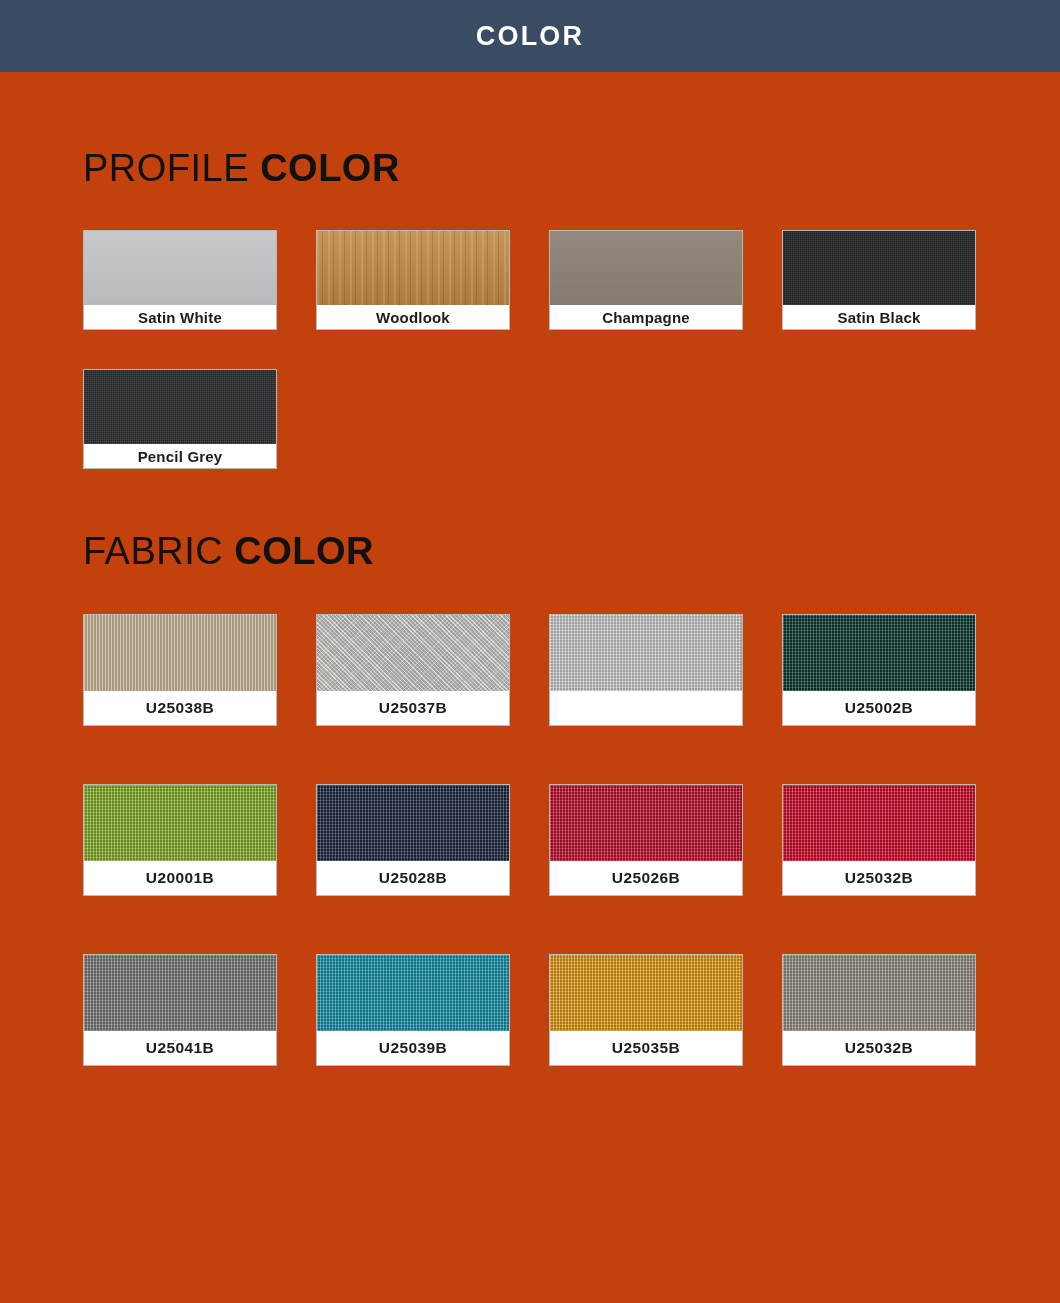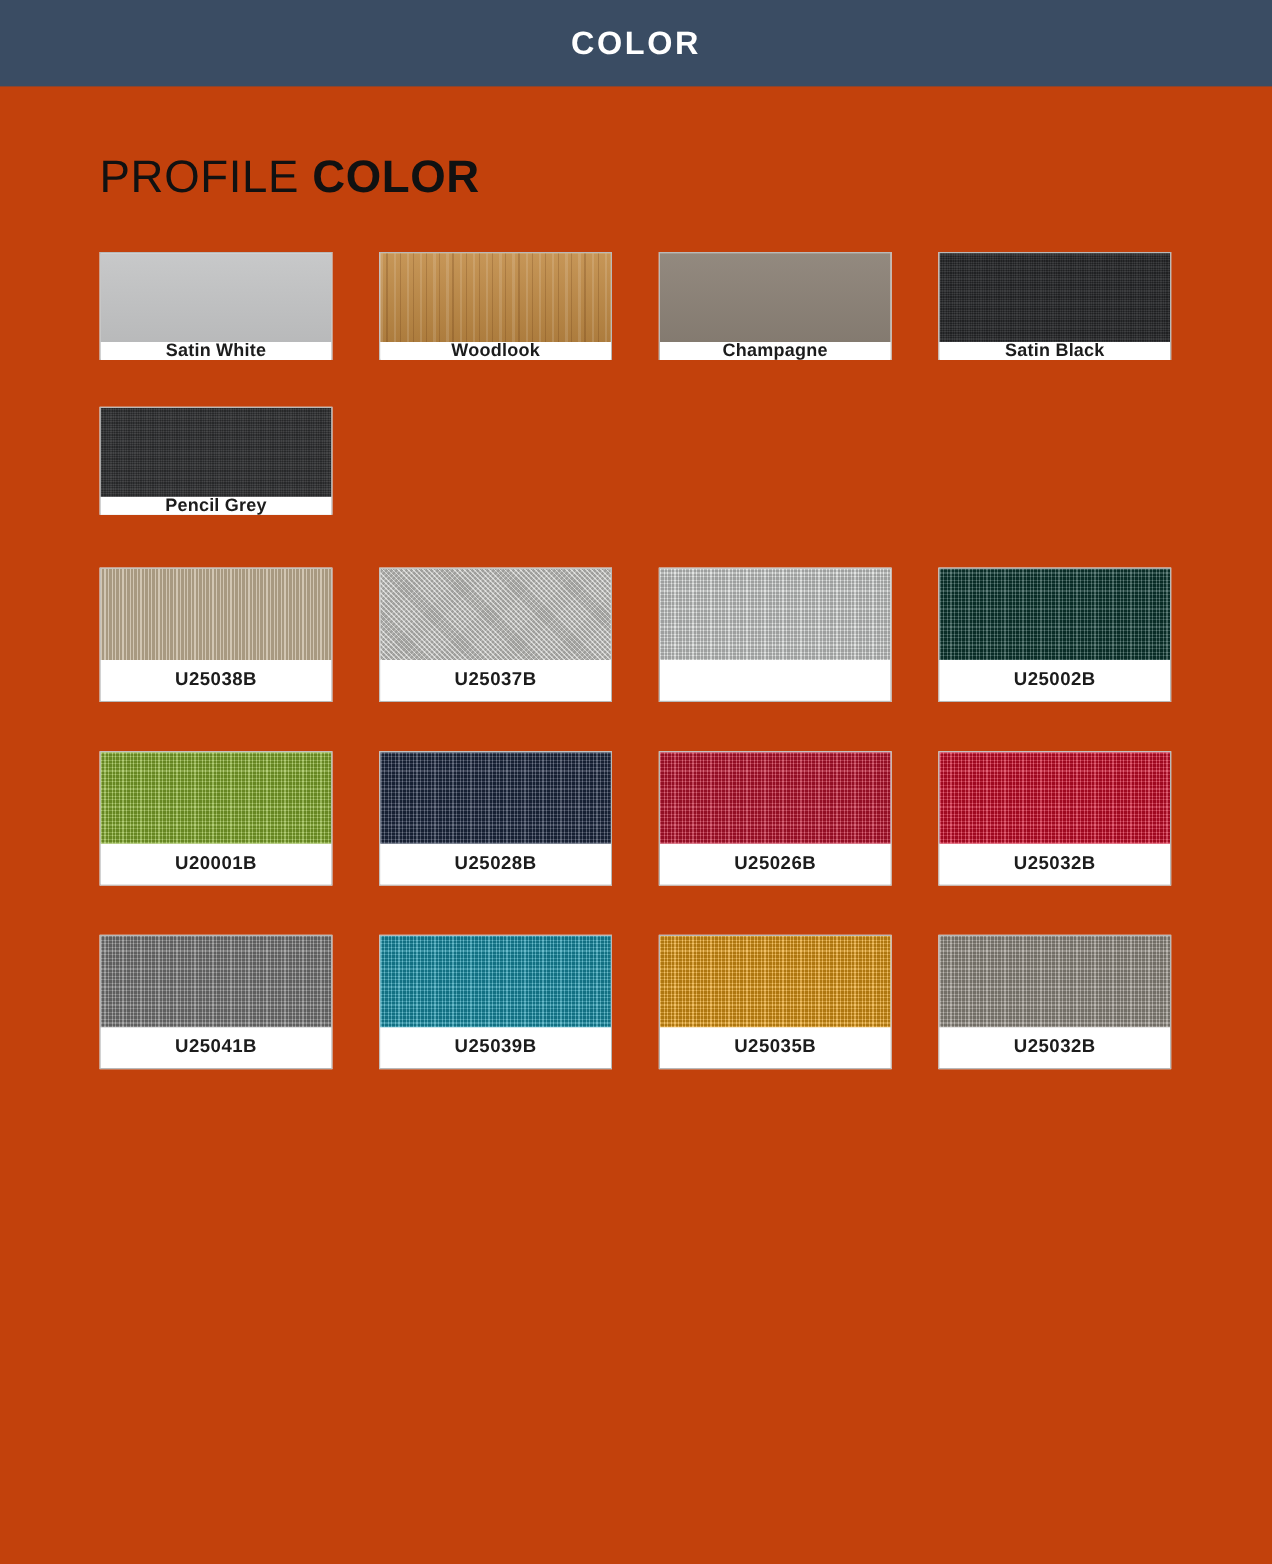--- a/index.html
+++ b/index.html
@@ -56,42 +56,42 @@
   }
   .section-heading .light {
     font-weight: 300;
     font-family: "Liberation Sans", sans-serif;
   }
   .section-heading .bold {
     font-weight: bold;
     font-family: "Liberation Sans", sans-serif;
   }
 
-  #profile-section .section-heading { padding-top: 57px; }
+  #profile-section .section-heading { padding-top: 57px; margin-top: 20px; }
   #fabric-section .section-heading  { padding-top: 63px; }
 
   
   .swatch-grid {
     margin-left: 83px;
     width: 895px;
     display: grid;
     grid-template-columns: repeat(4, 194px);
     column-gap: 39px;
   }
   #profile-grid { margin-top: 43px; row-gap: 39px; }
-  #fabric-grid  { margin-top: 44px; row-gap: 41px; }
+  #fabric-grid  { margin-top: 44px; row-gap: 58px; }
 
   .swatch-card {
     width: 194px;
     border: 1px solid #b9b9b9;
     background: #ffffff;
     display: flex;
     flex-direction: column;
   }
-  #profile-grid .swatch-card { height: 90px; }
+  #profile-grid .swatch-card { height: 100px; }
   #fabric-grid  .swatch-card { height: 112px; }
 
   .swatch-color {
     width: 100%;
     flex: 0 0 74px;
     position: relative;
     overflow: hidden;
   }
   #fabric-grid .swatch-color { flex-basis: 76px; }
 
@@ -237,20 +237,21 @@
           <div class="swatch-card">
             <div class="swatch-color" style="background: rgb(46, 47, 49);">
               <div class="tex tex-speckle"></div>
             </div>
             <div class="swatch-label">Pencil Grey</div>
           </div>
         </div>
     </section>
 
     <section class="section" id="fabric-section">
+      <h2 class="section-heading"><span class="light">FABRIC </span><span class="bold">COLOR</span></h2>
 
       <div class="swatch-grid" id="fabric-grid">
           <div class="swatch-card">
             <div class="swatch-color" style="background: rgb(191, 174, 147);">
               <div class="tex tex-vertical-rib"></div>
             </div>
             <div class="swatch-label">U25038B</div>
           </div>
           <div class="swatch-card">
             <div class="swatch-color" style="background: rgb(198, 198, 194);">

